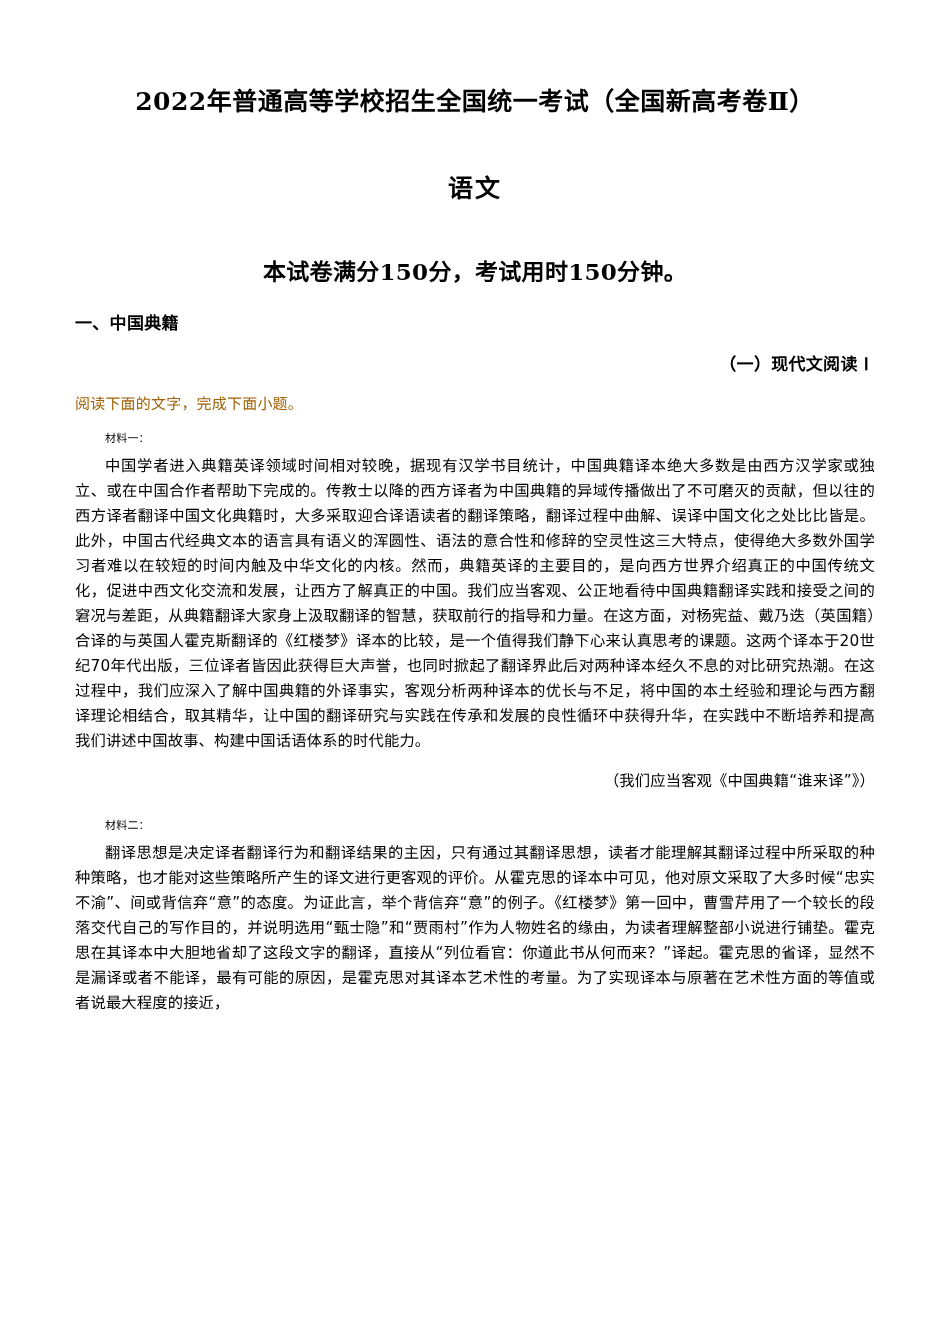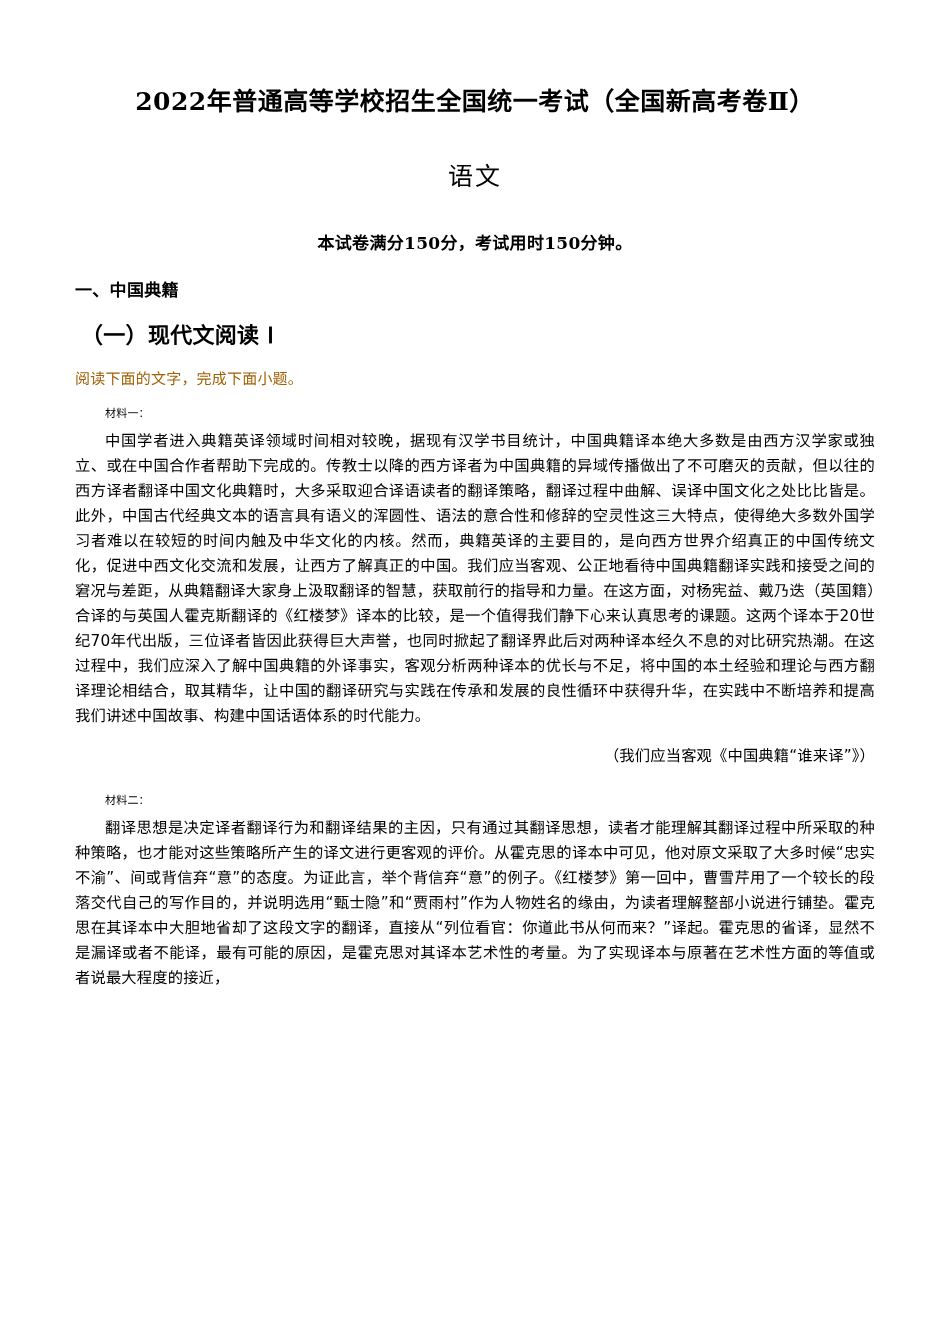--- a/index.html
+++ b/index.html
@@ -39,55 +39,56 @@
     line-height: 1.25;
     text-align: center;
     letter-spacing: 0.5px;
     margin: 0;
     padding-top: 86px;
     white-space: nowrap;
   }
 
   .subject-title {
     font-family: "DejaVu Serif", "Liberation Serif", serif;
-    font-weight: normal;
+    font-weight: bold;
     font-size: 25px;
     text-align: center;
-    margin: 4px;
+    margin: 16px;
     padding-top: 35px;
     letter-spacing: 2px;
   }
 
   .exam-note {
     font-family: "DejaVu Serif", "Liberation Serif", serif;
     font-weight: bold;
-    font-size: 17px;
+    font-size: 23px;
     text-align: center;
     margin: 0;
     padding-top: 33px;
     letter-spacing: 0.3px;
   }
 
   .section-heading {
     font-family: "DejaVu Serif", "Liberation Serif", serif;
     font-weight: bold;
     font-size: 17px;
     margin: 0;
     padding-top: 22px;
     letter-spacing: 0.3px;
   }
 
   .sub-heading {
     font-family: Liberation Mono, monospace;
     font-weight: bold;
-    font-size: 22px;
+    font-size: 17px;
     margin: 0;
     padding-top: 16px;
     padding-left: 6px;
     letter-spacing: 0.3px;
+    text-align: right;
   }
 
   .instruction {
     font-family: "DejaVu Serif", "Liberation Serif", serif;
     font-size: 15px;
     color: #a16207;
     margin: 0;
     padding-top: 17px;
     letter-spacing: 0.2px;
   }

